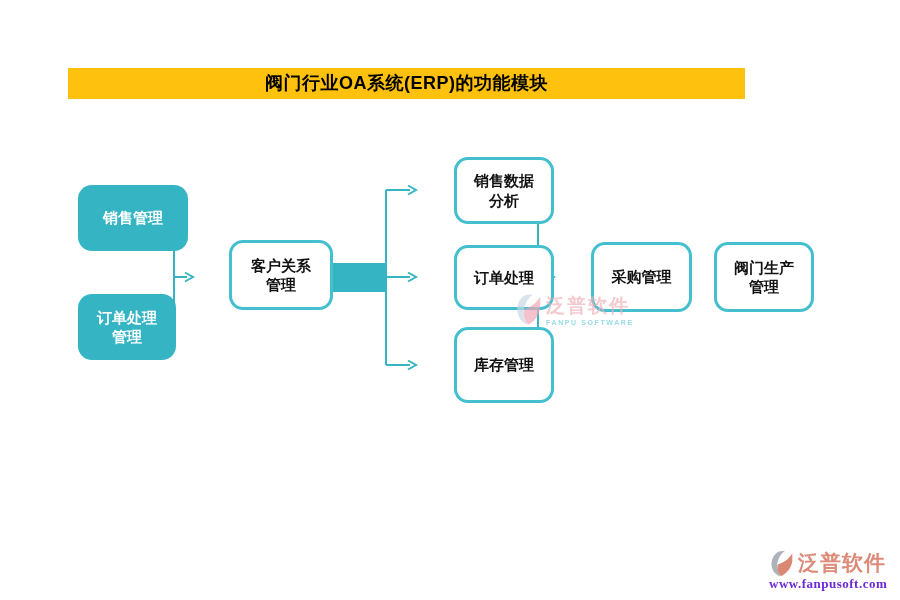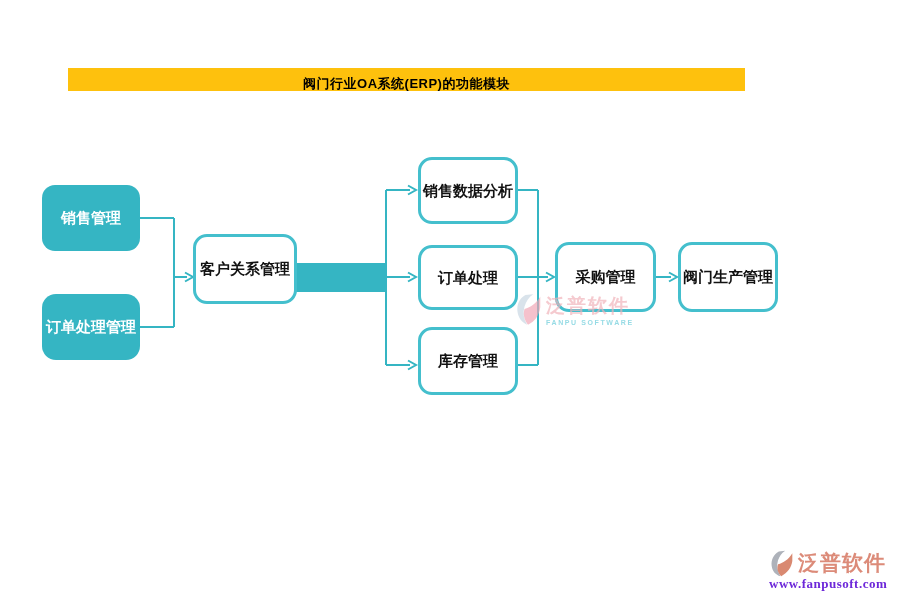--- a/index.html
+++ b/index.html
@@ -14,59 +14,60 @@
     height: 600px;
     background: #ffffff;
     overflow: hidden;
   }
   
   .banner {
     position: absolute;
     left: 68px;
     top: 68px;
     width: 677px;
-    height: 23px;
+    height: 31px;
     background: #FEC10D;
     color: #000000;
-    font-size: 13px;
+    font-size: 18px;
     font-weight: bold;
     line-height: 31px;
     text-align: center;
     letter-spacing: 0.5px;
   }
   
   .node {
     position: absolute;
     box-sizing: border-box;
     display: flex;
-    flex-direction: row;
+    flex-direction: column;
     align-items: center;
     justify-content: center;
     text-align: center;
     font-weight: bold;
     font-size: 15px;
     line-height: 1.3;
     border-radius: 14px;
     z-index: 2;
+    margin-left: 36px;
   }
   .node.filled {
     background: #35B5C3;
     color: #ffffff;
   }
   .node.outline {
     background: #ffffff;
     color: #121212;
     border: 3px solid #44BFCD;
   }
-  .pos-sales       { left: 42px;  top: 185px; width: 98px;  height: 66px; border-radius: 13px; }
+  .pos-sales       { left: 42px;  top: 185px; width: 110px;  height: 66px; }
   .pos-valve-order { left: 42px;  top: 294px; width: 98px;  height: 66px; }
-  .pos-crm         { left: 193px; top: 234px; width: 104px; height: 70px; }
+  .pos-crm         { left: 193px; top: 240px; width: 104px; height: 70px; }
   .pos-sales-data  { left: 418px; top: 157px; width: 100px; height: 67px; }
   .pos-order       { left: 418px; top: 245px; width: 100px; height: 65px; }
-  .pos-inventory   { left: 418px; top: 327px; width: 100px; height: 68px; align-items: center; }
+  .pos-inventory   { left: 418px; top: 327px; width: 100px; height: 76px; align-items: center; }
   .pos-purchase    { left: 555px; top: 242px; width: 101px; height: 70px; align-items: center; }
   .pos-production  { left: 678px; top: 242px; width: 100px; height: 70px; }
   
   #connectors {
     position: absolute;
     left: 0;
     top: 0;
     width: 900px;
     height: 600px;
     z-index: 1;

